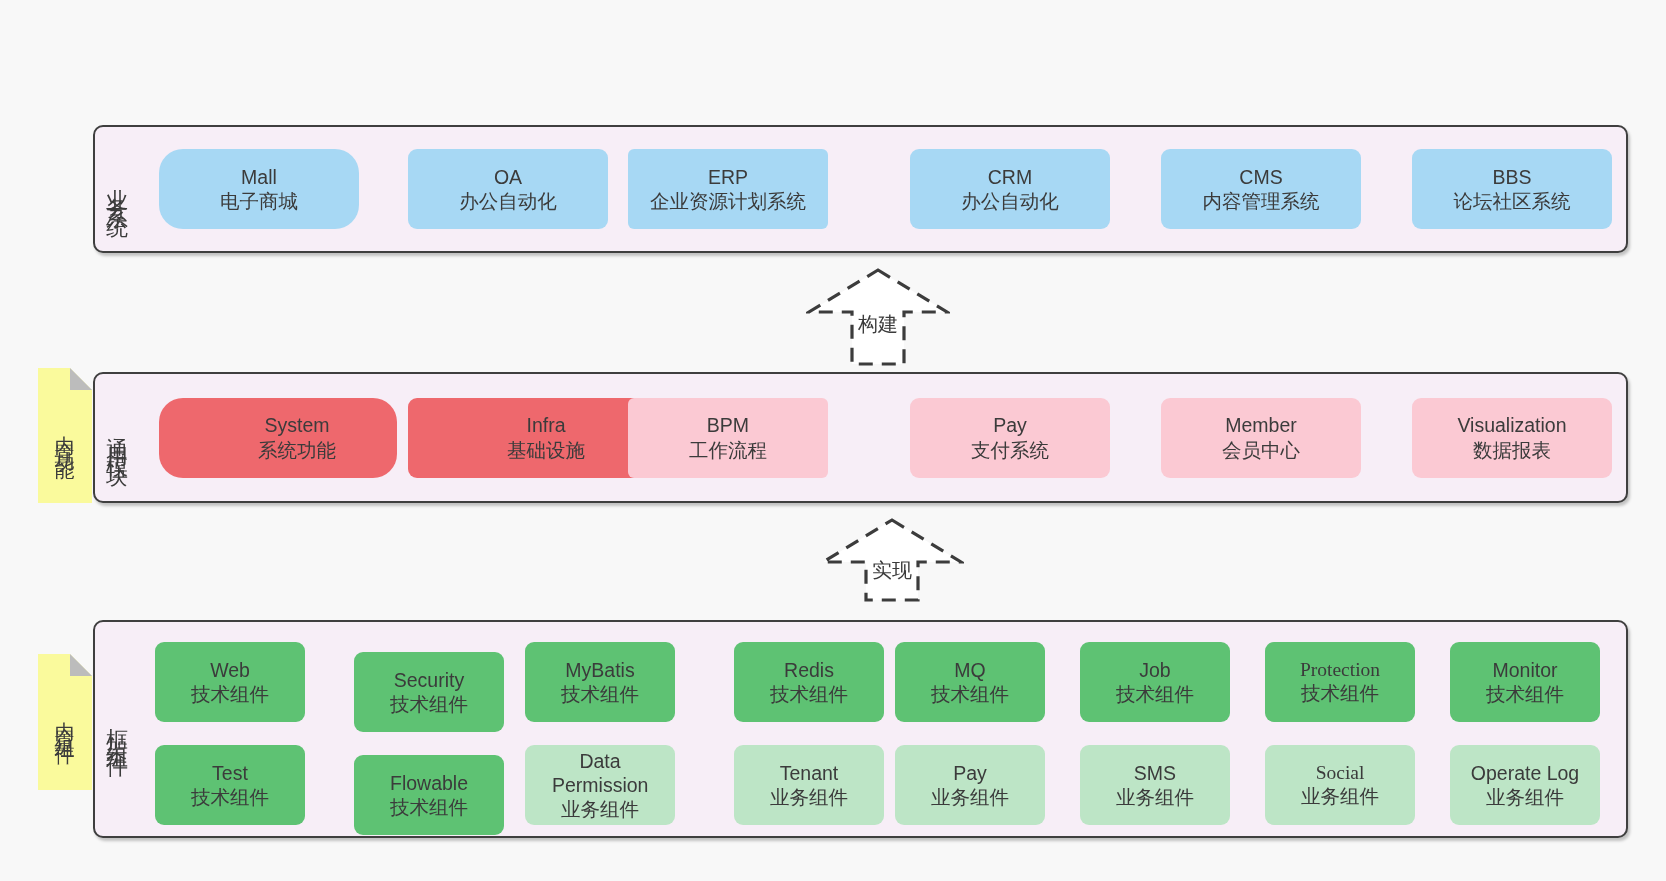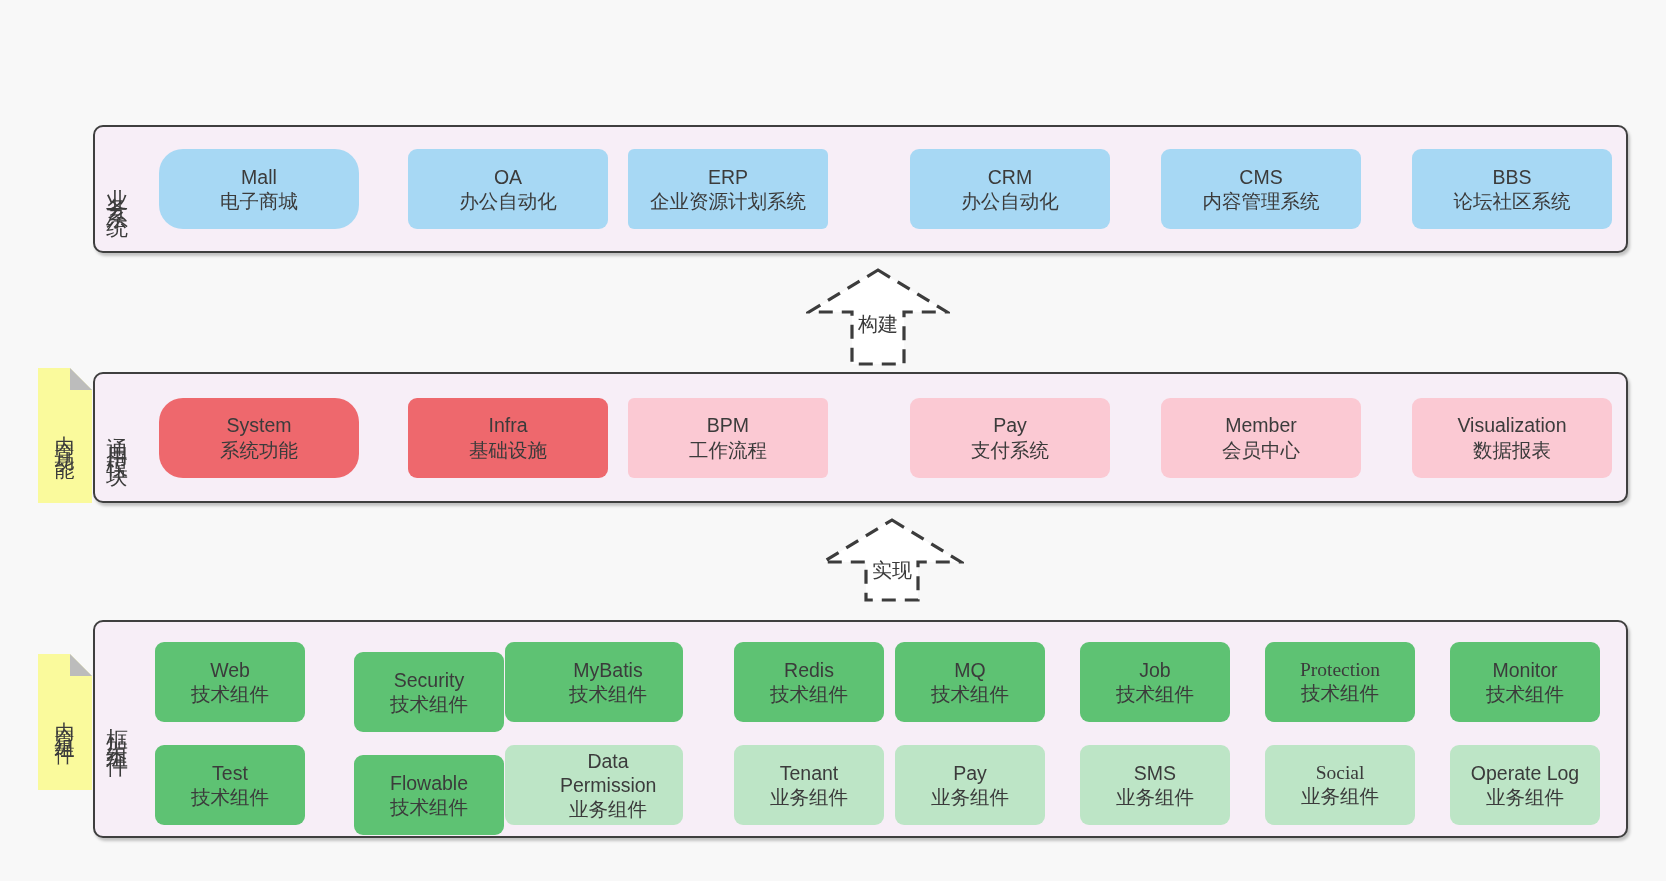--- a/index.html
+++ b/index.html
@@ -19,33 +19,33 @@
     font-size:22px;letter-spacing:9px;line-height:1;white-space:nowrap;
   }
 
   .box{
     position:absolute;height:80px;border-radius:9px;
     display:flex;flex-direction:column;justify-content:center;align-items:center;
     text-align:center;font-size:19.5px;line-height:1.24;
   }
   .mid{top:50%;transform:translateY(-50%);}
   .box.blue{background:var(--blue-box,#a7d8f4);}
-  .box.red{background:var(--red-box,#ee686d);}
+  .box.red{background:var(--red-box,#ee686d);padding-left:38px;}
   .box.pink{background:var(--pink-box,#fbc9d3);}
   .box.gdark{background:var(--green-dark,#5ec273);}
   .box.glight{background:var(--green-light,#bde5c6);}
   .box .t,.box .s{display:block;}
   .t-narrow{max-width:96px;}
 
   .c6{width:200px;}
   .c6-0{left:64px;border-radius:24px;} .c6-1{left:313px;} .c6-2{left:533px;border-radius:6px;}
   .c6-3{left:815px;} .c6-4{left:1066px;} .c6-5{left:1317px;}
 
   .c8{width:150px;}
-  .c8-0{left:60px;} .c8-1{left:259px;margin-top:10px;} .c8-2{left:410px;padding-left:28px;} .c8-3{left:615px;margin-left:24px;}
+  .c8-0{left:60px;} .c8-1{left:259px;margin-top:10px;} .c8-2{left:430px;} .c8-3{left:615px;margin-left:24px;}
   .c8-4{left:800px;} .c8-5{left:985px;} .c8-6{left:1170px;font-family:Liberation Serif, serif;} .c8-7{left:1355px;}
   .r1{top:20px;} .r2{top:123px;}
 
   .sticky{position:absolute;left:38px;width:54px;}
   .sticky-bg{
     position:absolute;inset:0;background:var(--sticky-yellow,#fafa9c);
     clip-path:polygon(0 0, calc(100% - 22px) 0, 100% 22px, 100% 100%, 0 100%);
   }
   .sticky-fold{
     position:absolute;top:0;right:0;width:22px;height:22px;

